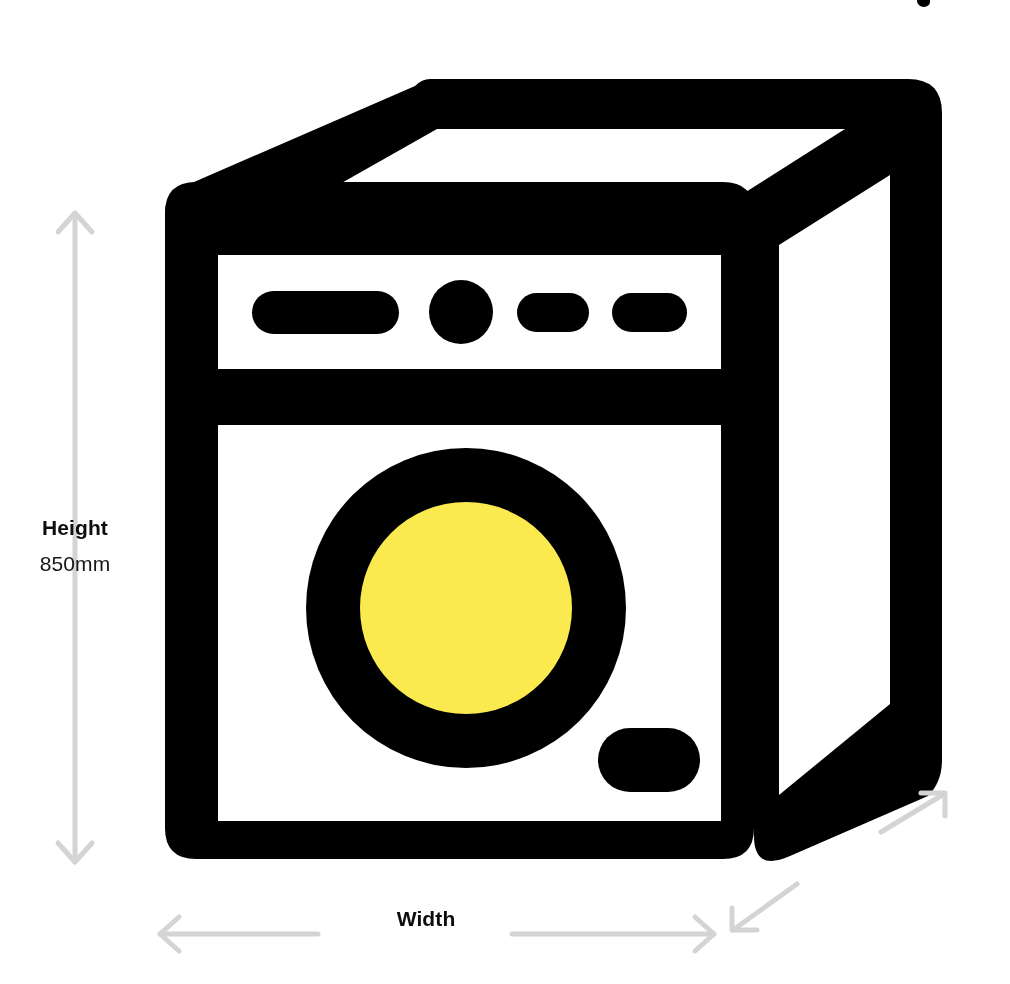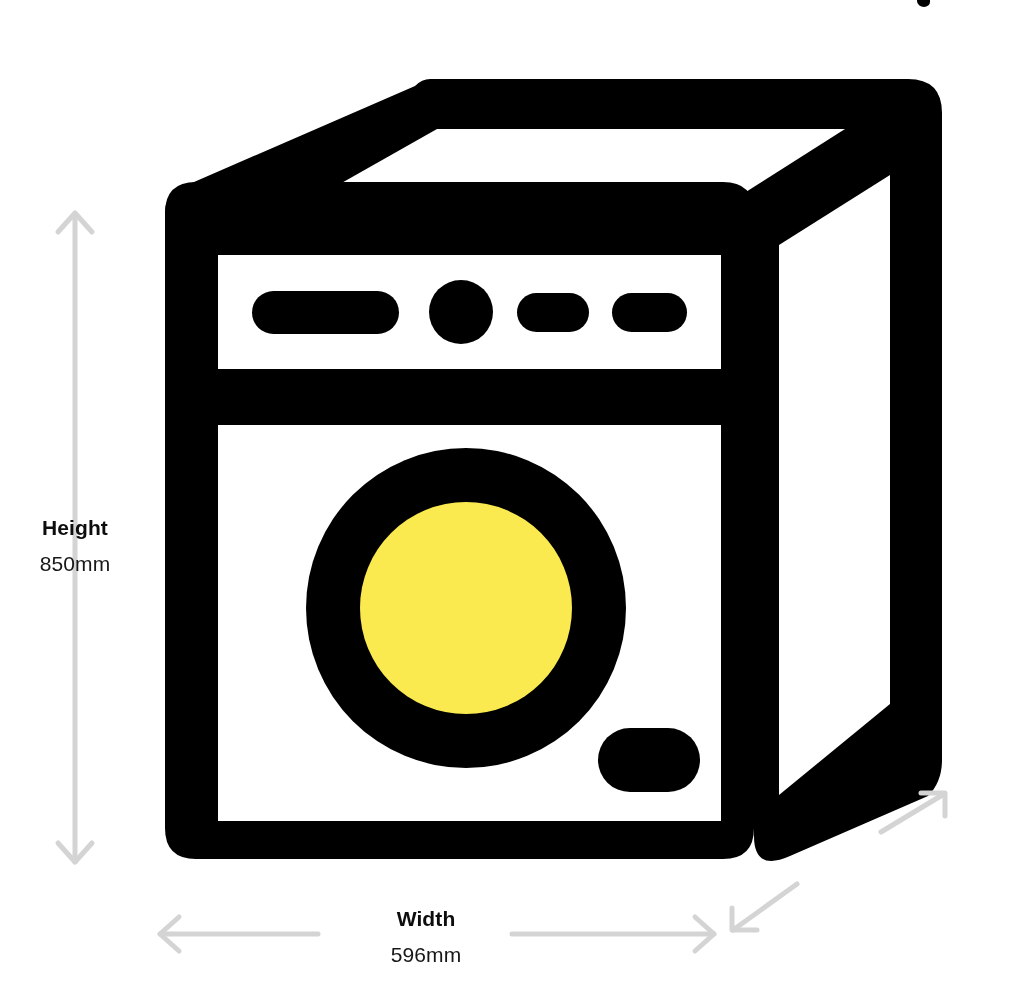--- a/index.html
+++ b/index.html
@@ -135,17 +135,16 @@
 
   <div id="corner-mark"></div>
 
   <div class="dim-label" id="height-label">
     <div class="dim-title">Height</div>
     <div class="dim-value">850mm</div>
   </div>
 
   <div class="dim-label" id="width-label">
     <div class="dim-title">Width</div>
-    <div class="dim-value">596mm</div>
   </div>
 
 
 </div>
 
 </body></html>

